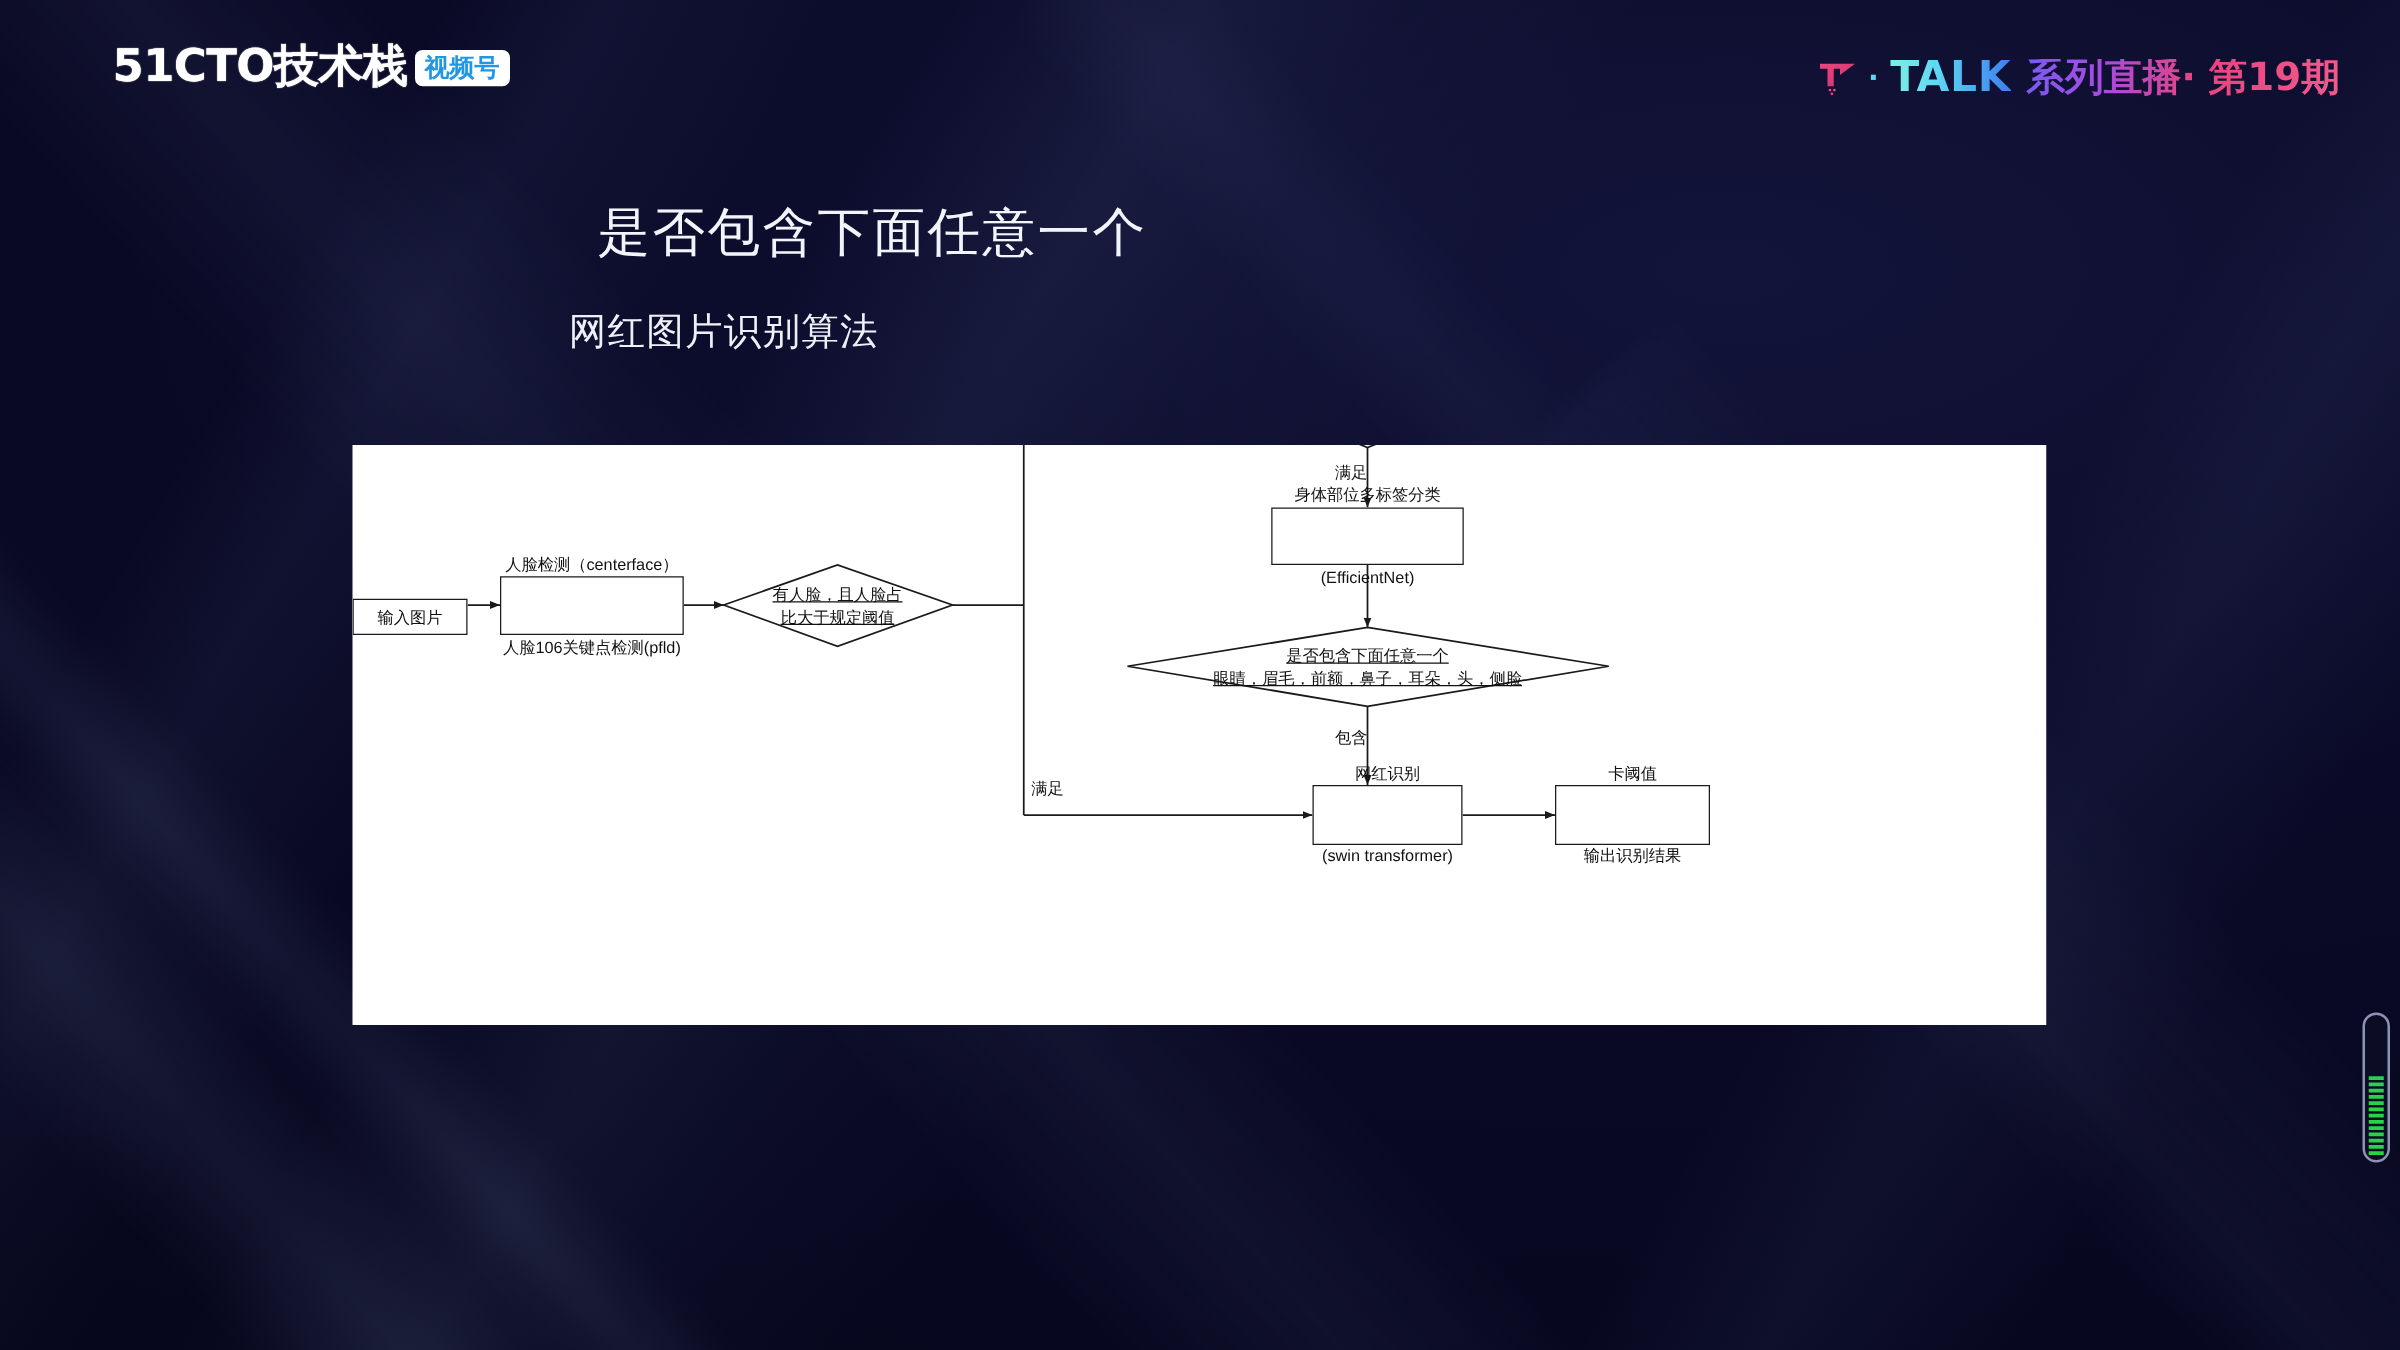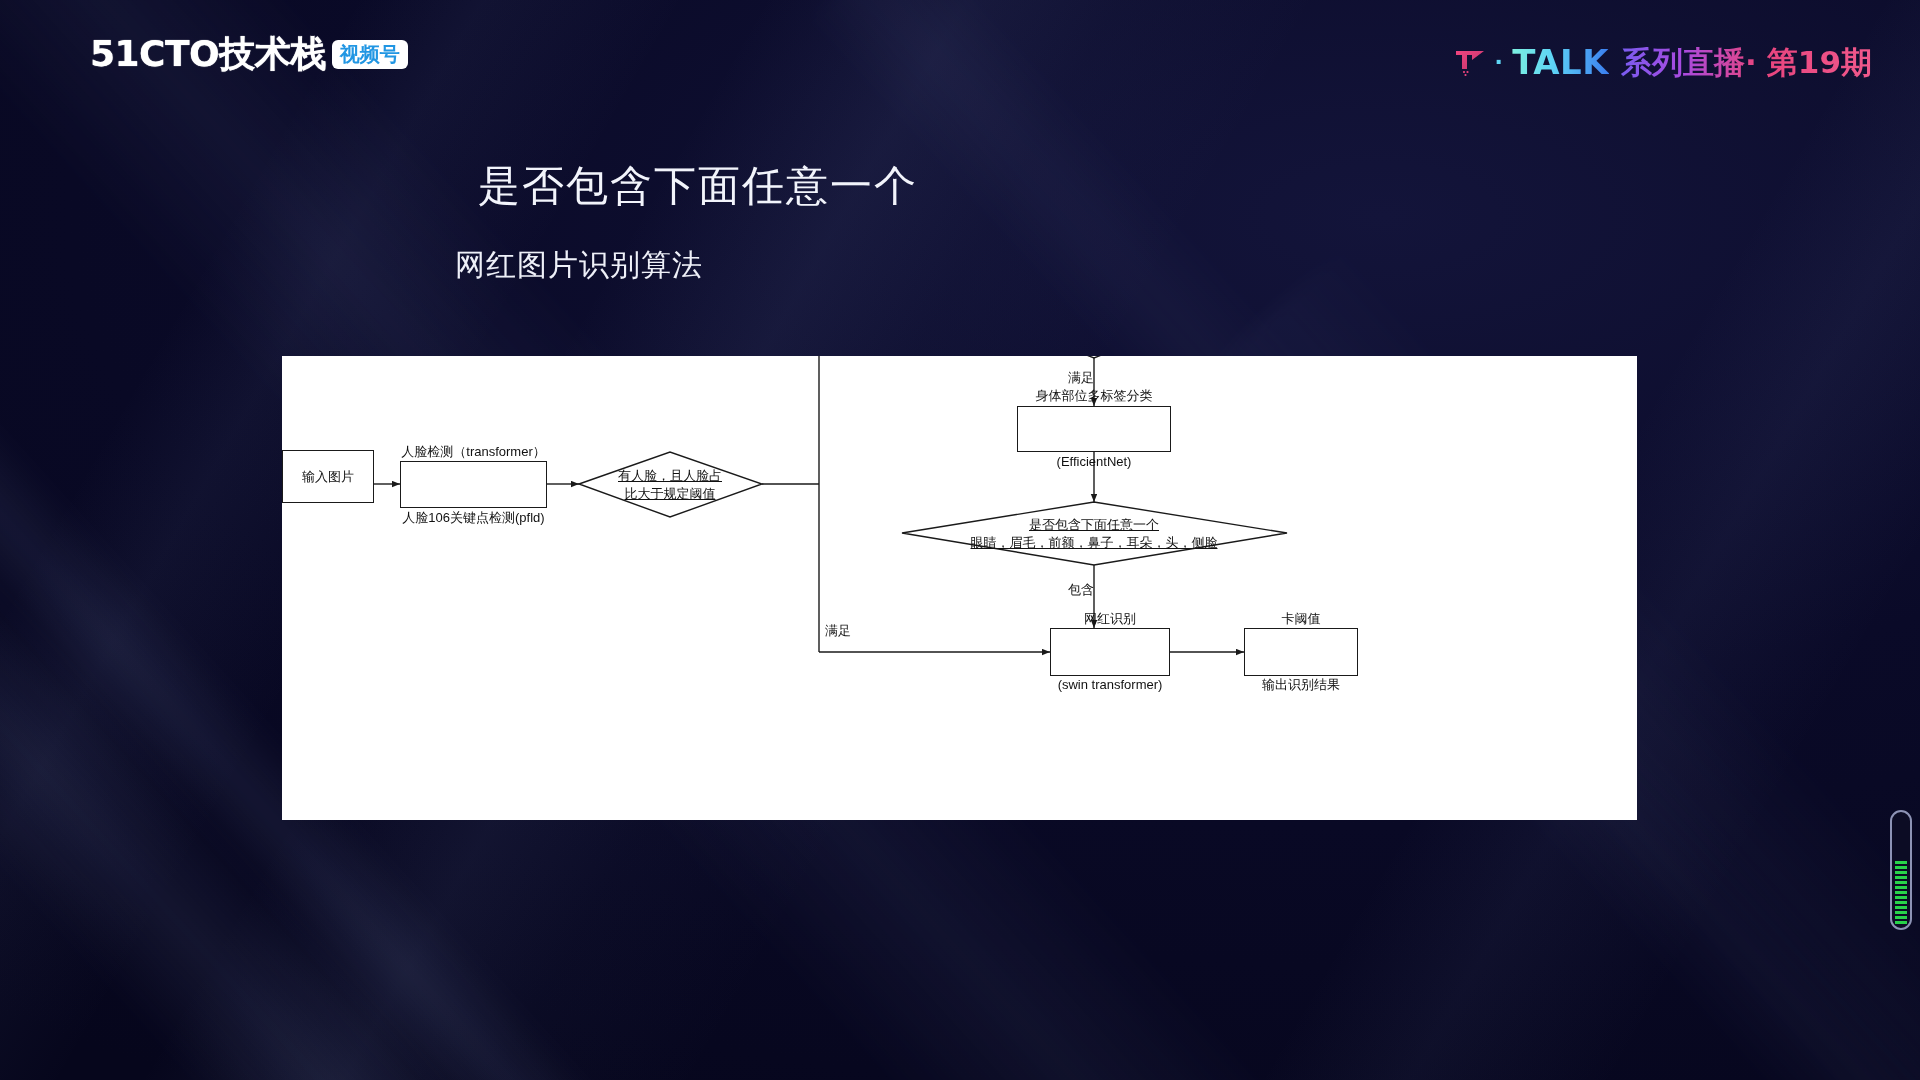--- a/index.html
+++ b/index.html
@@ -269,40 +269,40 @@
         <line x1="888" y1="296" x2="962" y2="296" marker-end="url(#arr)"></line>
       </g>
 
       <g stroke="#1a1a1a" stroke-width="1.4" fill="#ffffff">
         <polygon points="297,128 388,96 480,128 388,161"></polygon>
         <polygon points="722,-34 812,-70 902,-34 812,2"></polygon>
         <polygon points="620,177 812,146 1005,177 812,209"></polygon>
       </g>
     </svg>
 
-    <div class="node" style="left:0px; top:94px; width:92px; height:53px;">
+    <div class="node" style="left:0px; top:123px; width:92px; height:29px;">
       <span>输入图片</span>
     </div>
 
     <div class="node" style="left:118px; top:105px; width:147px; height:47px;">
-      <span>人脸检测（transformer）</span>
+      <span>人脸检测（centerface）</span>
       <span class="l2">人脸106关键点检测(pfld)</span>
     </div>
 
     <div class="node" style="left:735px; top:50px; width:154px; height:46px;">
       <span>身体部位多标签分类</span>
       <span class="l2">(EfficientNet)</span>
     </div>
 
     <div class="node" style="left:768px; top:272px; width:120px; height:48px;">
       <span>网红识别</span>
       <span class="l2">(swin transformer)</span>
     </div>
 
-    <div class="node" style="left:962px; top:272px; width:114px; height:48px;">
+    <div class="node" style="left:962px; top:272px; width:124px; height:48px;">
       <span>卡阈值</span>
       <span class="l2">输出识别结果</span>
     </div>
 
     <div class="diamond-label" style="left:314px; top:111px; width:148px;">
       <div>有人脸，且人脸占</div>
       <div>比大于规定阈值</div>
     </div>
 
     <div class="diamond-label" style="left:632px; top:160px; width:360px;">

